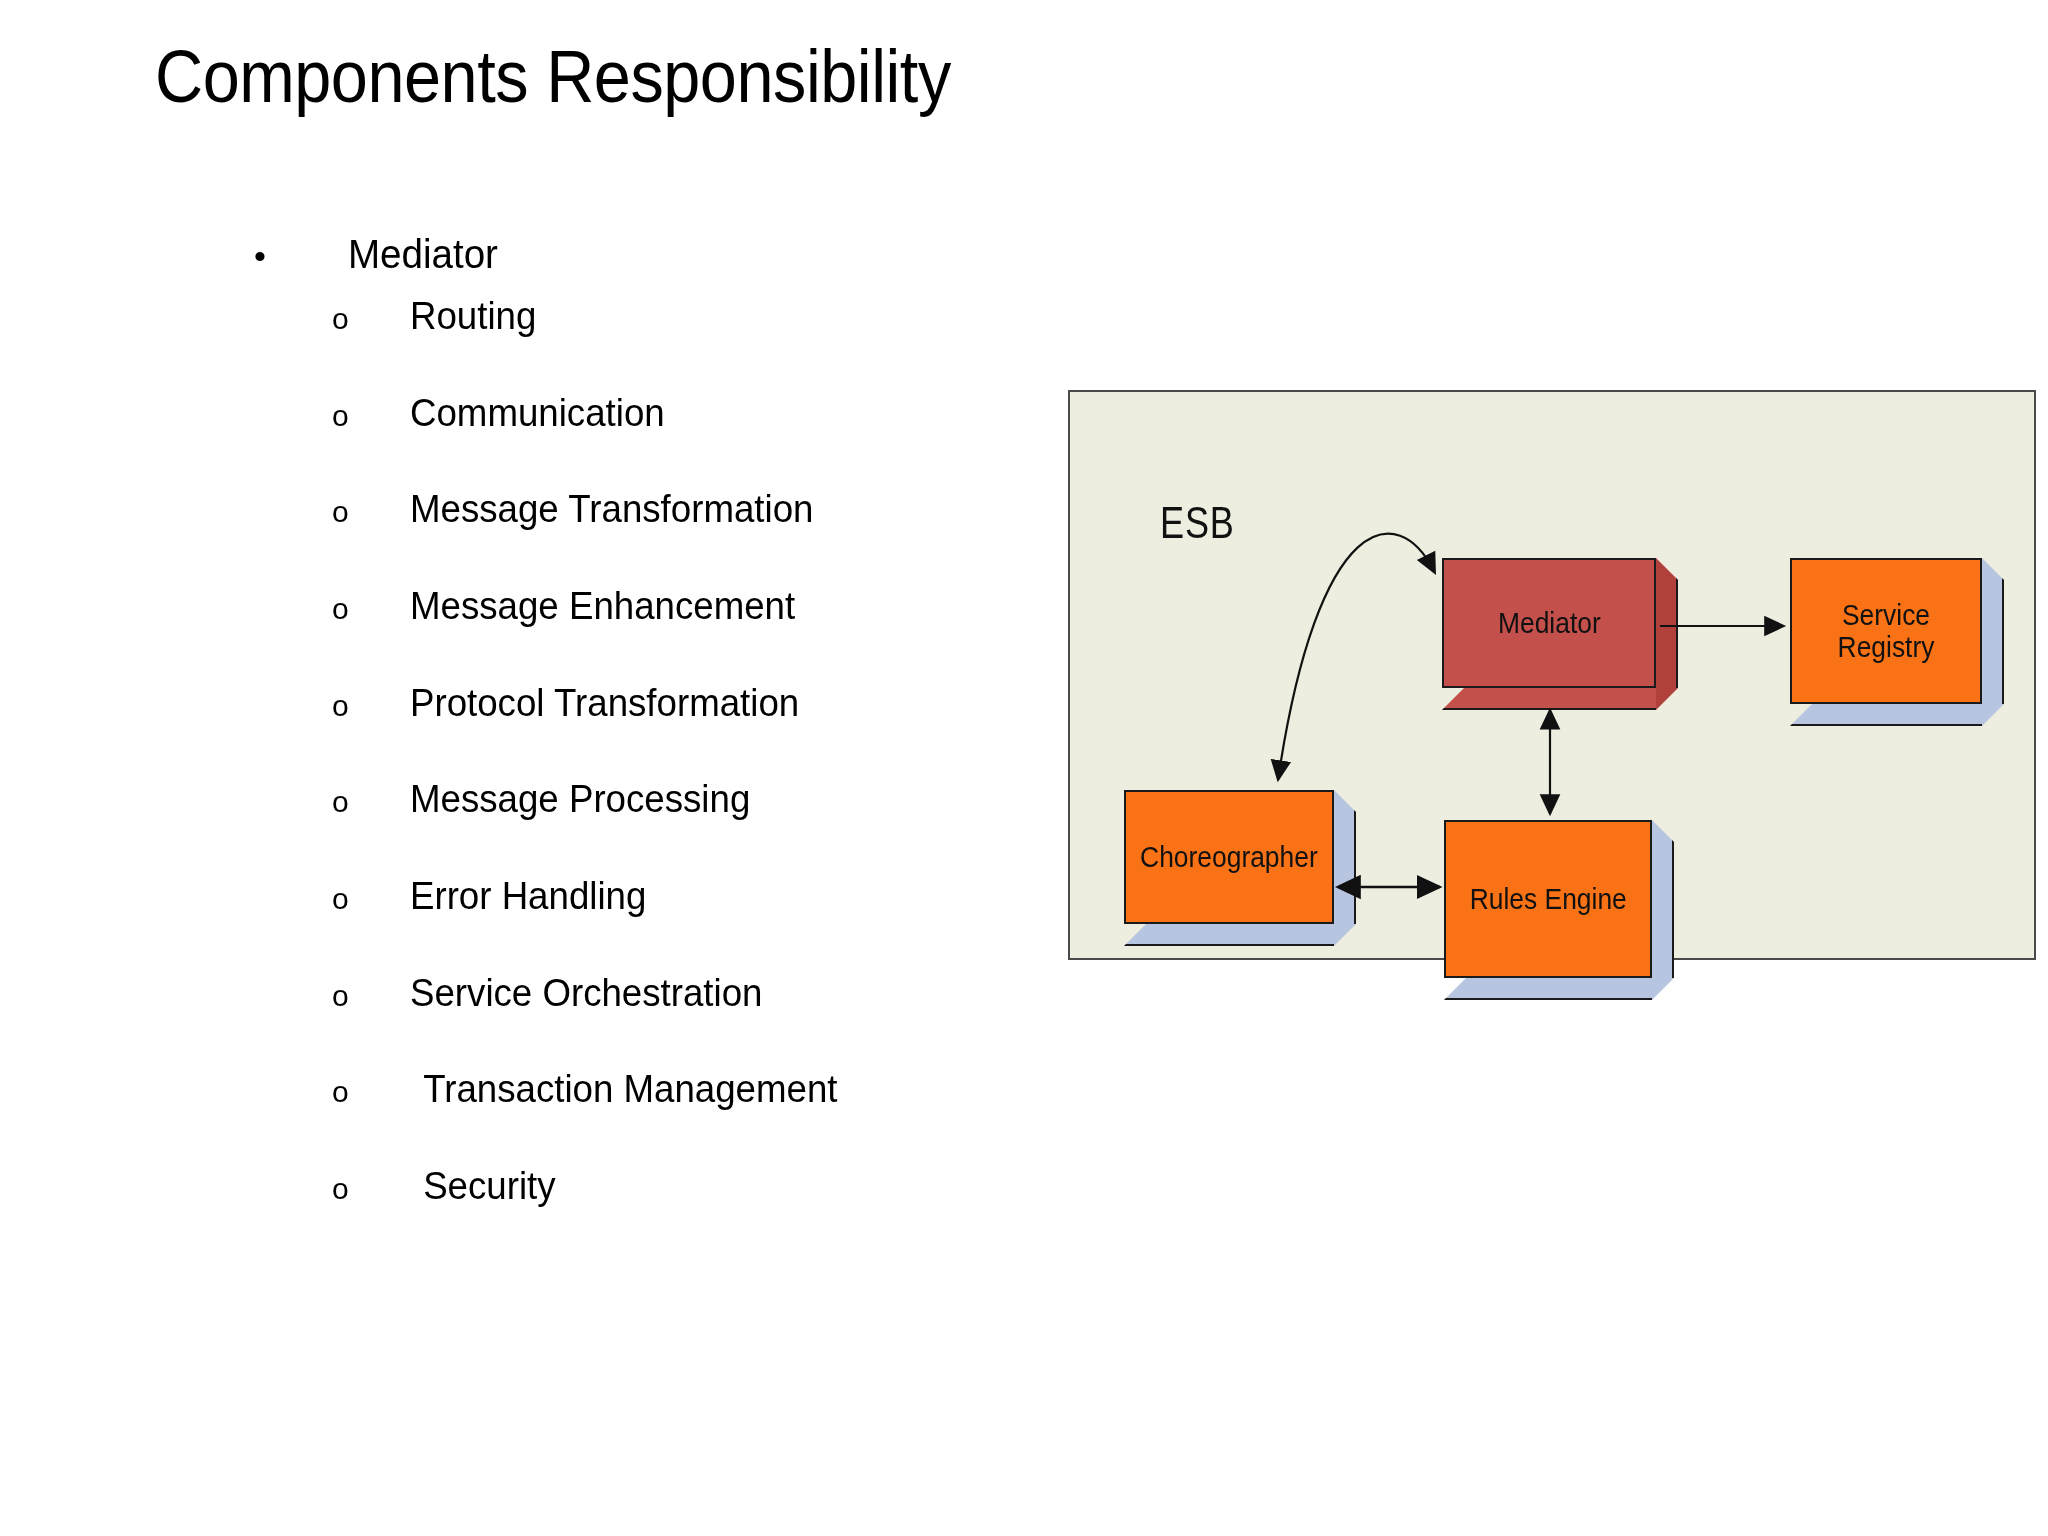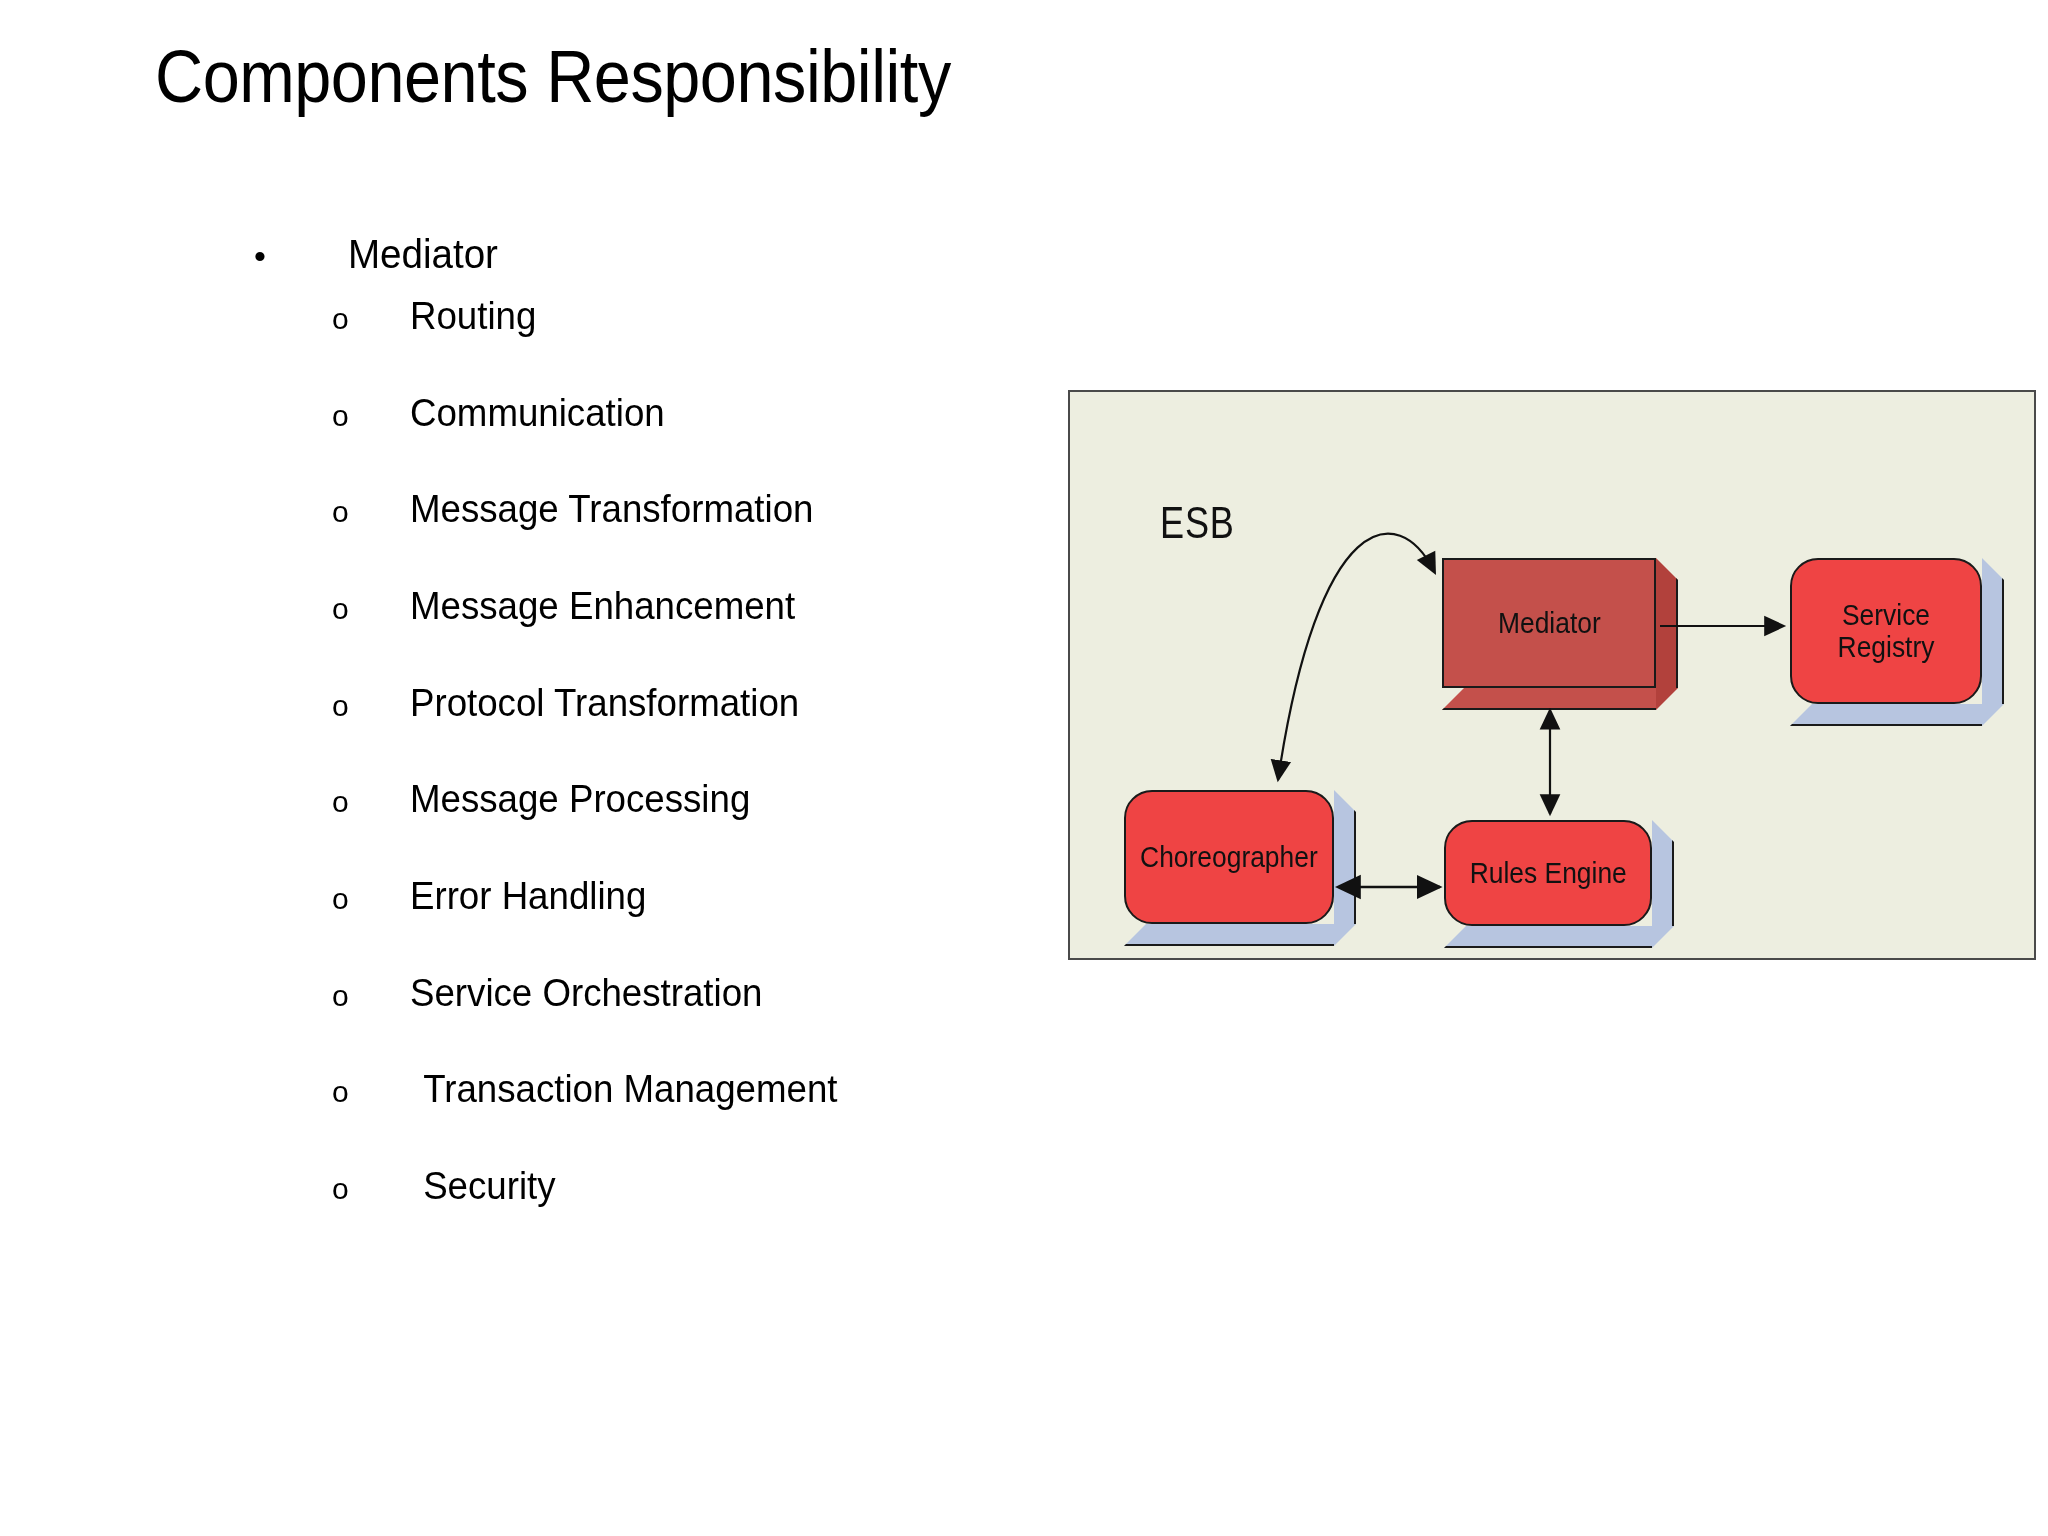--- a/index.html
+++ b/index.html
@@ -131,21 +131,21 @@
   .box3d .bottom {
     position: absolute;
     left: 0;
     bottom: -22px;
     width: 100%;
     height: 22px;
     z-index: 2;
   }
 
   
-  .blue .face   { background: #ef4444; border-radius: 28px; }
+  .blue .face   { background: #f97316; }
   .blue .side   { background: #B7C5E0; clip-path: polygon(0 0, 100% 22px, 100% 100%, 0 100%);
                   border-right: 2px solid #1a1a1a; box-sizing: border-box; }
   .blue .bottom { background: #B7C5E0; clip-path: polygon(22px 0, 100% 0, 100% 100%, 0 100%);
                   border-bottom: 2px solid #1a1a1a; box-sizing: border-box; }
   .blue .corner { position: absolute; right: -22px; bottom: -22px; width: 22px; height: 22px;
                   background: #B7C5E0; z-index: 1;
                   clip-path: polygon(0 0, 100% 0, 0 100%); }
 
   
   .red .face   { background: #C4504B; }
@@ -258,21 +258,21 @@
 
 <div class="box3d blue" style="left:1124px; top:790px; width:210px; height:134px;text-decoration:underline;">
   <div class="corner"></div>
   <div class="side"></div>
   <div class="bottom"></div>
   <div class="face">
     <span class="label">Choreographer</span>
   </div>
 </div>
 
-<div class="box3d blue" style="left:1444px; top:820px; width:208px; height:106px;">
+<div class="box3d blue" style="left:1444px; top:820px; width:208px; height:158px;">
   <div class="corner"></div>
   <div class="side"></div>
   <div class="bottom"></div>
   <div class="face">
     <span class="label">Rules Engine</span>
   </div>
 </div>
 
 <svg id="arrow-layer" viewBox="0 0 968 570">
   <defs>

